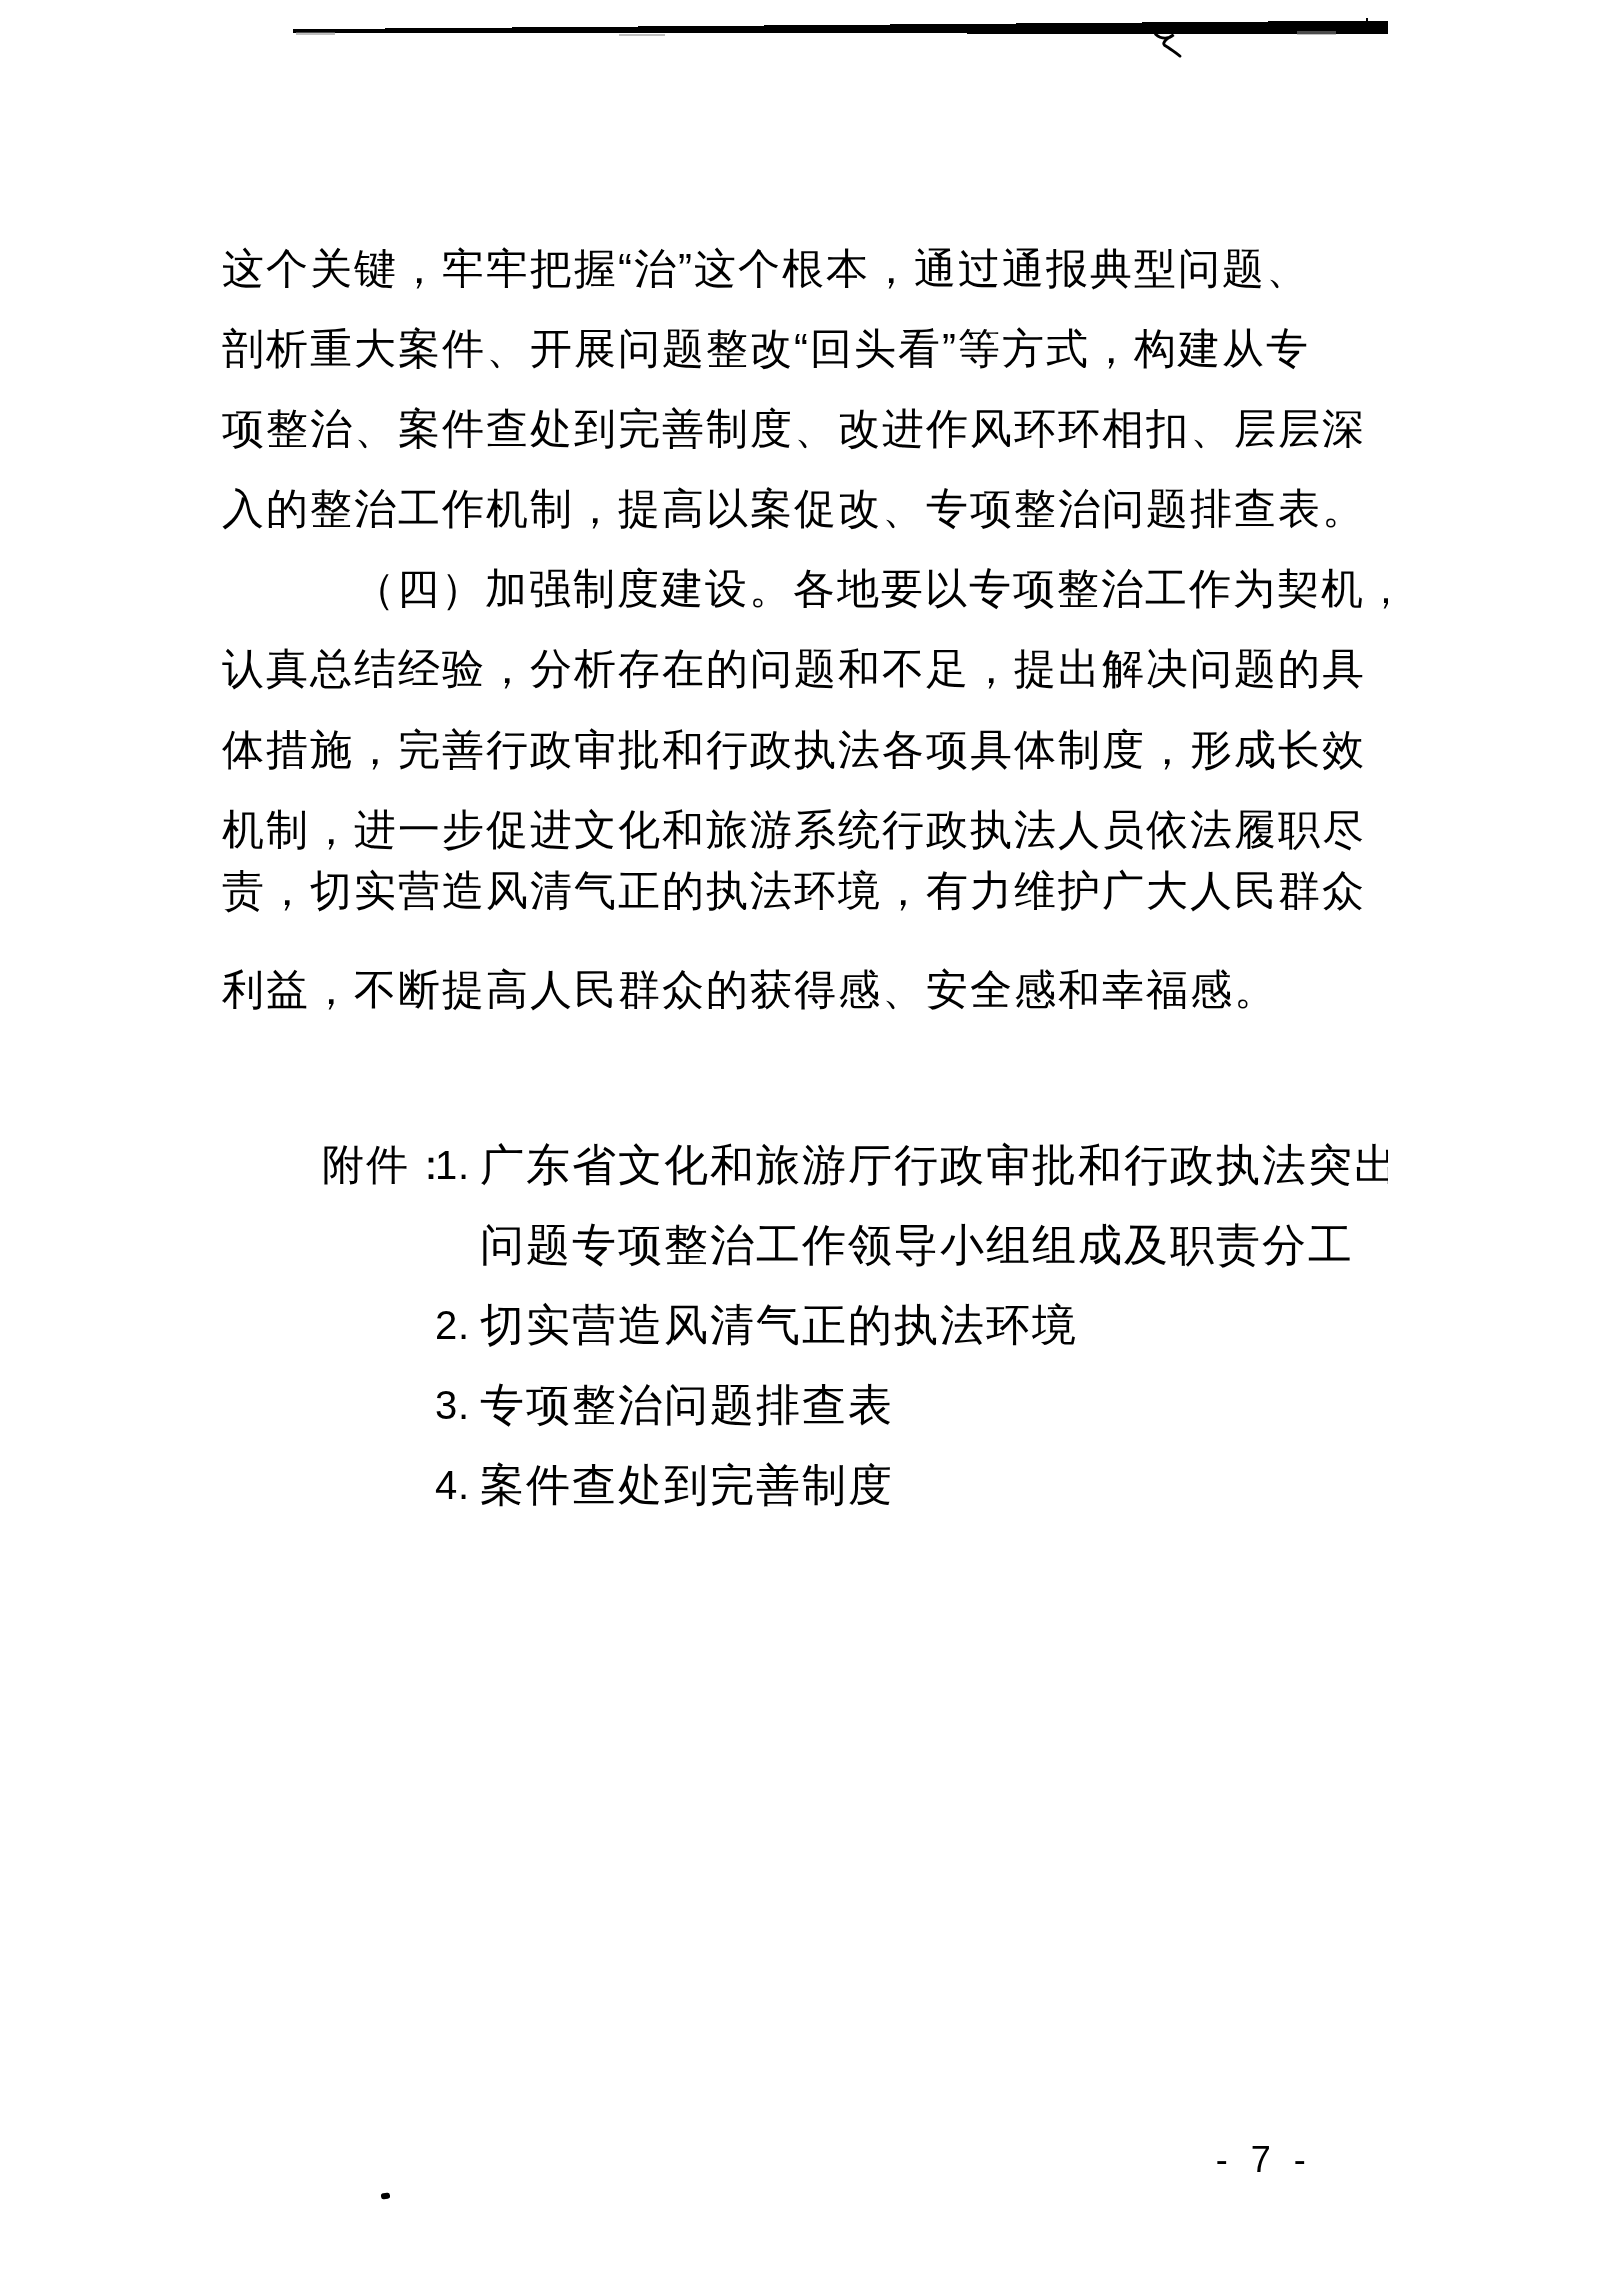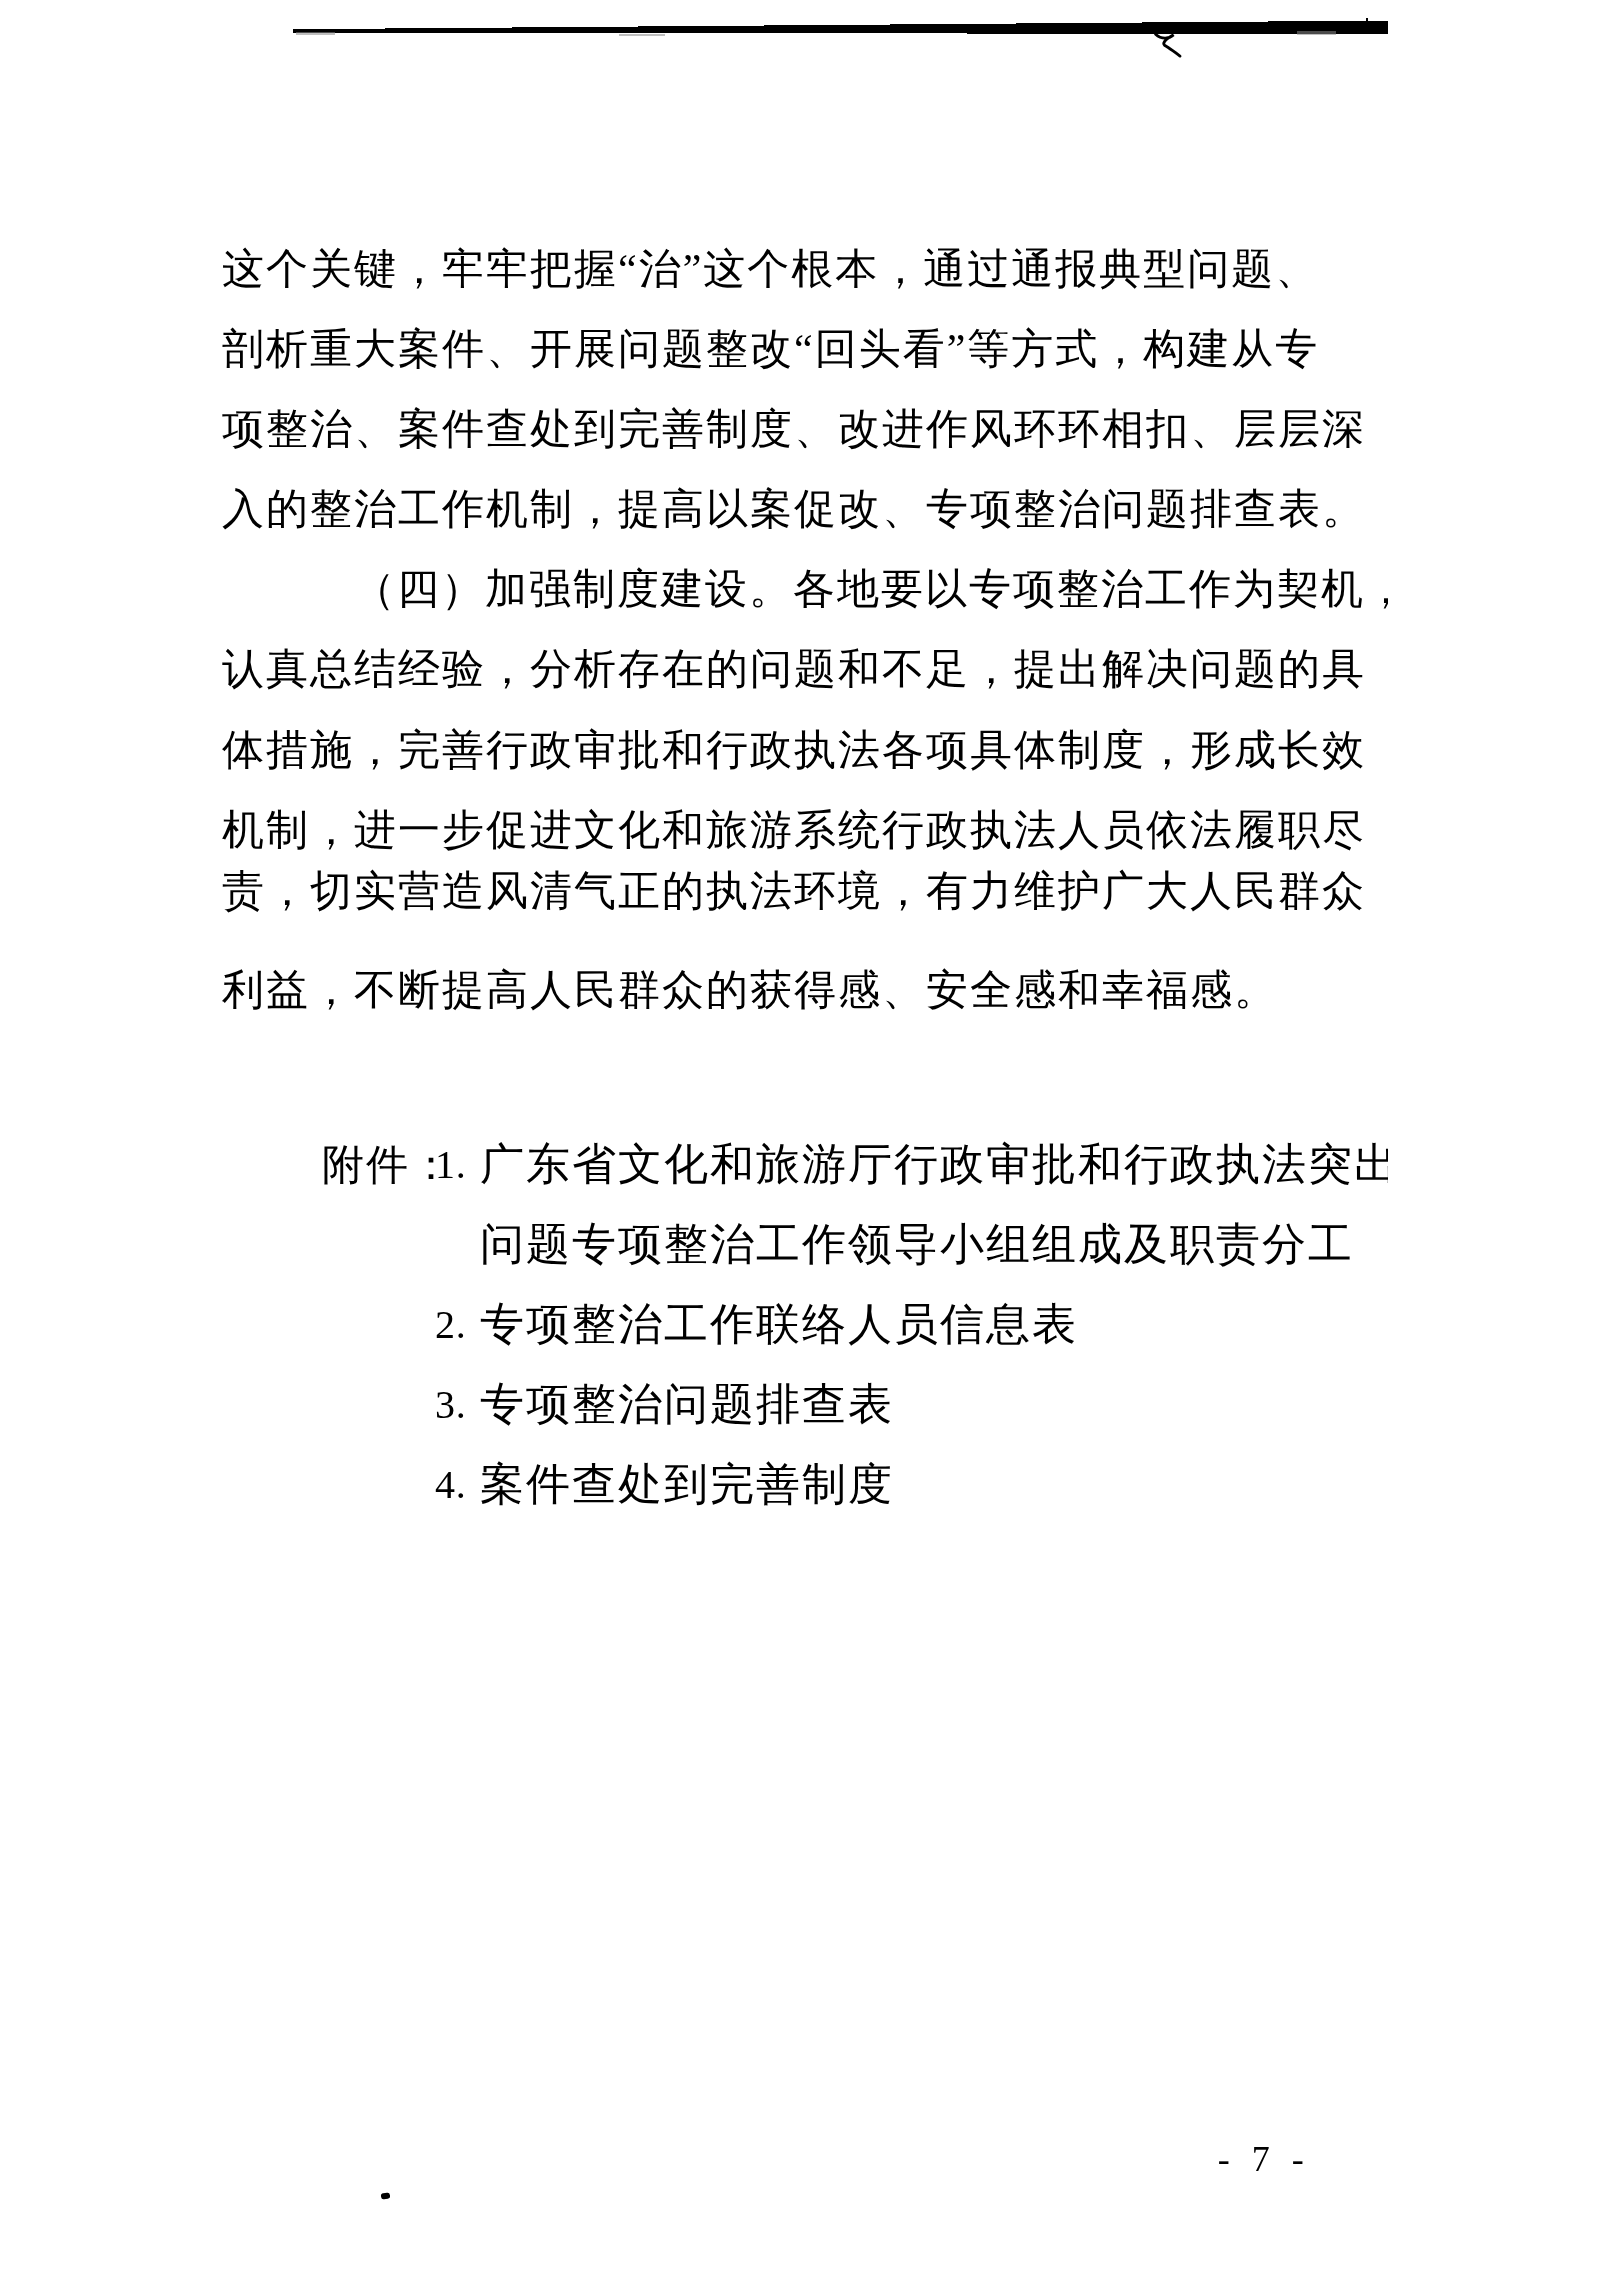--- a/index.html
+++ b/index.html
@@ -1,21 +1,21 @@
 <!DOCTYPE html>
 <html style="font-size:10.4px"><head>
 <meta charset="utf-8">
 <style>
   html,body { margin:0; padding:0; background:#ffffff; }
   .page {
     position:relative;
     width:1388px; height:2284px;
     background:#ffffff;
     overflow:hidden;
-    font-family:Liberation Serif, serif;
+    font-family:Liberation Sans, sans-serif;
     color:#000000;
   }
   
   .line {
     position:absolute;
     left:222px;
     font-size:42px;
     line-height:46px;
     letter-spacing:2px;
     white-space:pre;
@@ -86,21 +86,21 @@
   </div>
 
   <div>
     <div class="att-label" style="top:1142px">附件：</div>
 
     <div class="att-num" style="top:1142px">1.</div>
     <div class="att-text" style="top:1142px">广东省文化和旅游厅行政审批和行政执法突出</div>
     <div class="att-text" style="top:1222px">问题专项整治工作领导小组组成及职责分工</div>
 
     <div class="att-num" style="top:1302px">2.</div>
-    <div class="att-text" style="top:1302px">专项整治工作联络人员信息表</div>
+    <div class="att-text" style="top:1302px">切实营造风清气正的执法环境</div>
 
     <div class="att-num" style="top:1382px">3.</div>
     <div class="att-text" style="top:1382px">专项整治问题排查表</div>
 
     <div class="att-num" style="top:1462px">4.</div>
     <div class="att-text" style="top:1462px">案件查处到完善制度</div>
   </div>
 
   <div class="page-num">- 7 -</div>
 

